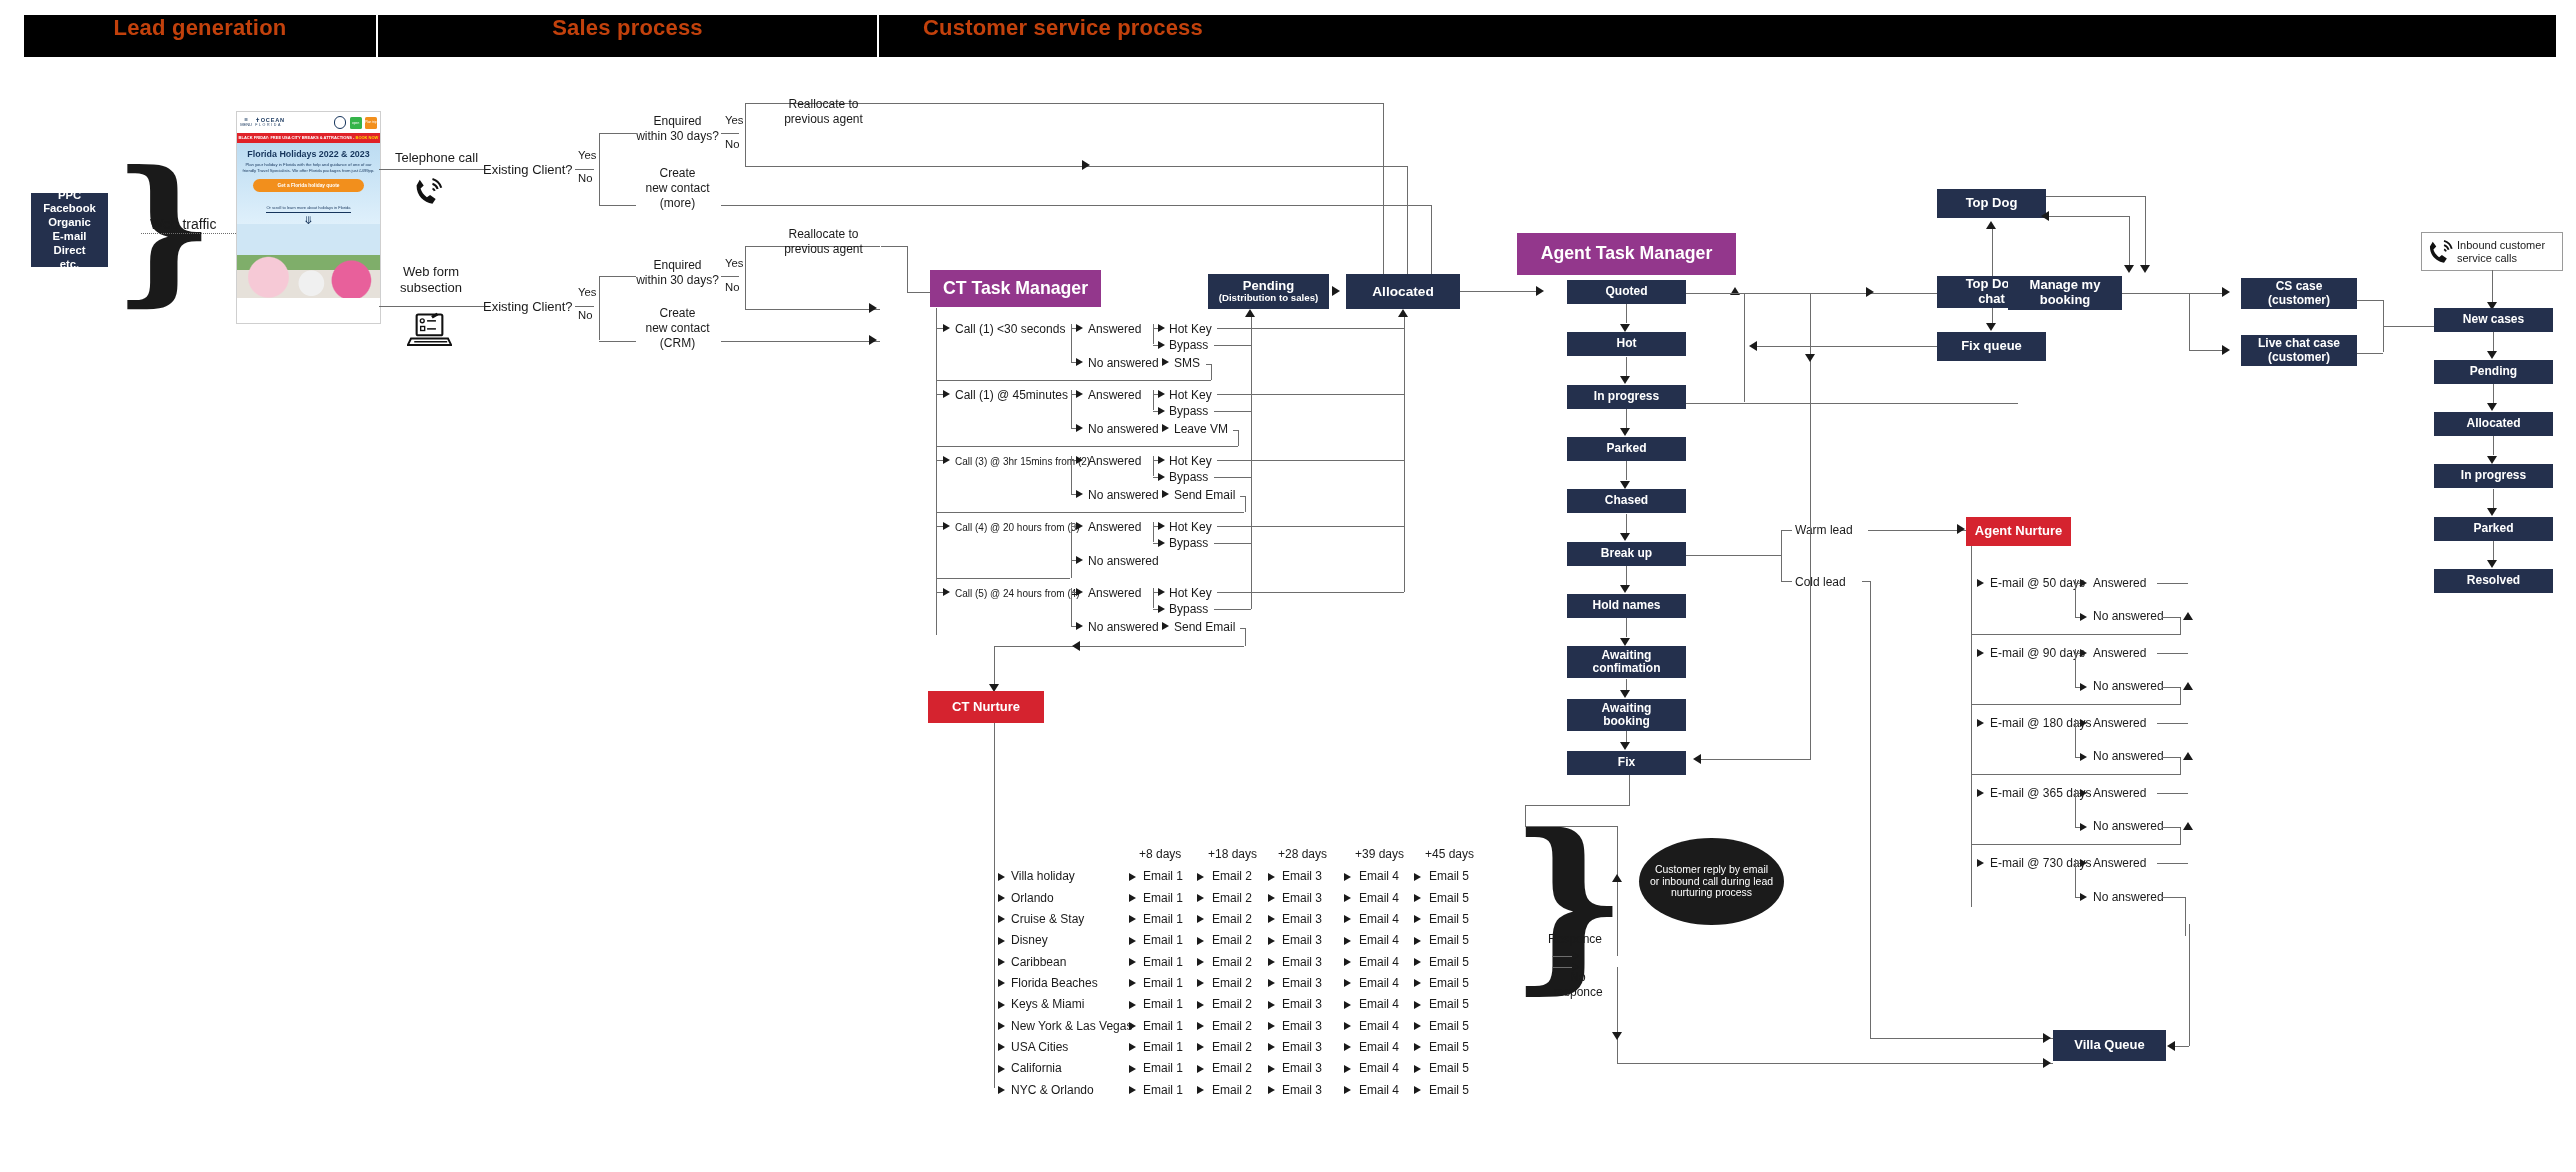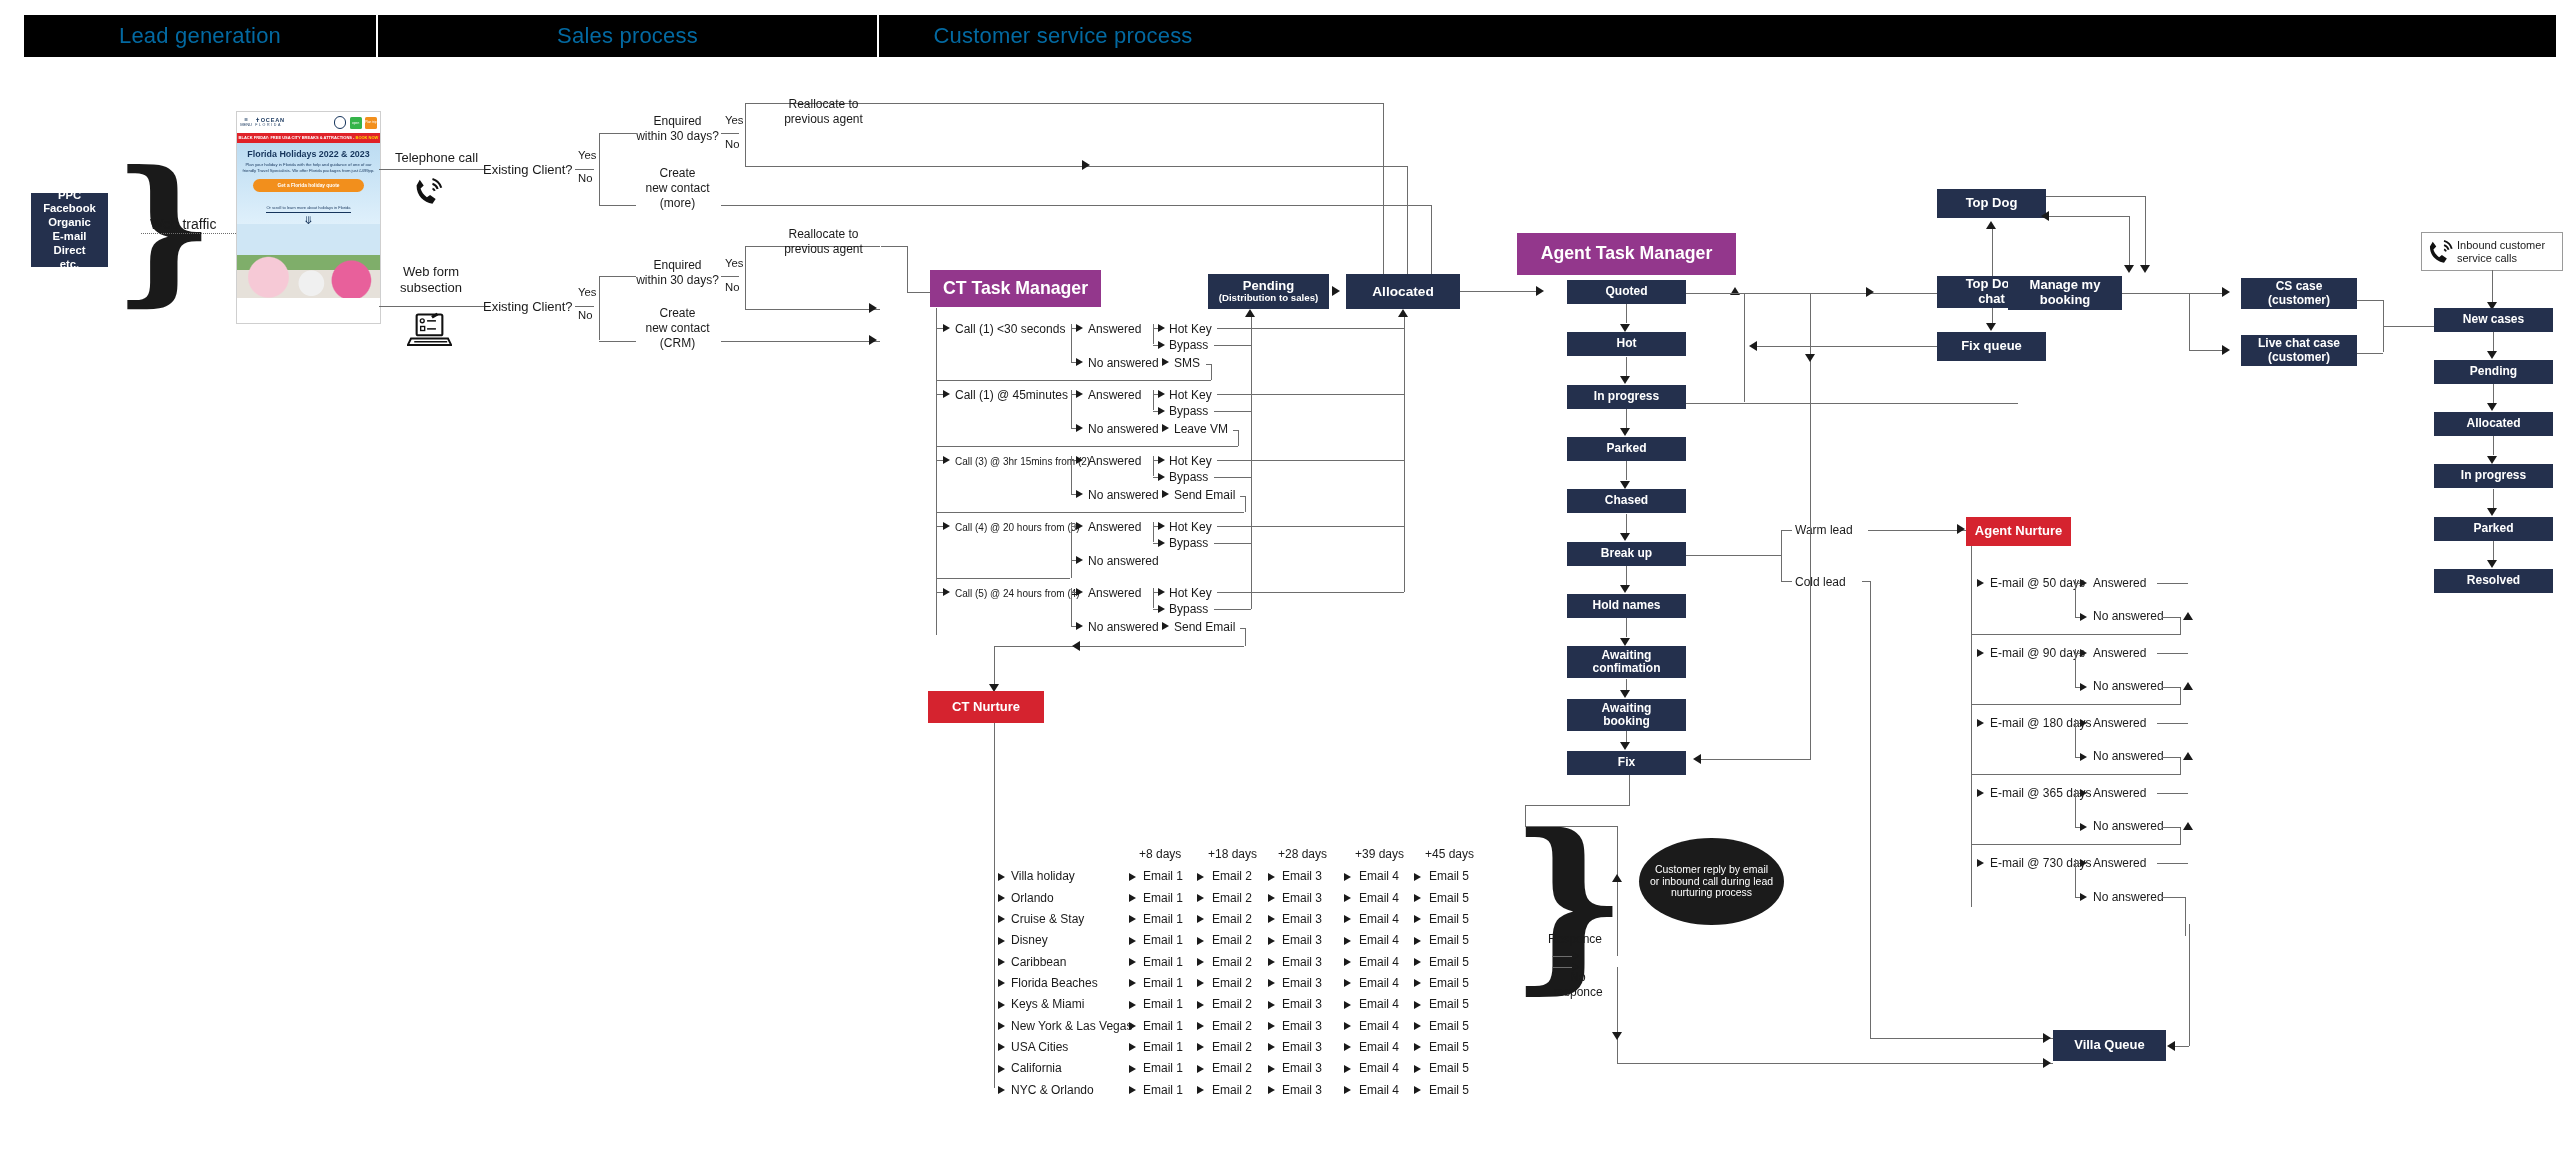--- a/index.html
+++ b/index.html
@@ -2,22 +2,22 @@
 <html style="font-size:13px"><head>
 <meta charset="utf-8">
 <style>
   html,body{margin:0;padding:0;background:#ffffff;}
   body{width:2576px;height:1173px;position:relative;overflow:hidden;
        font-family:"Liberation Sans", sans-serif;color:#1a1a1a;}
 
   
   #header{position:absolute;left:24px;top:14.5px;width:2532px;height:42px;
           display:flex;background:#000;}
-  #header .col{background:#000;color:#0369a1;display:flex;align-items:center;
-       justify-content:center;font-weight:400;font-size:22px;letter-spacing:0.2px;
+  #header .col{background:#000;color:#c2410c;display:flex;align-items:flex-start;
+       justify-content:center;font-weight:700;font-size:22px;letter-spacing:0.2px;
        border-right:2.4px solid #fff;box-sizing:border-box;}
   #header .col:last-child{border-right:none;}
 
   
   .box{position:absolute;background:#24304d;color:#fff;display:flex;
        align-items:center;justify-content:center;text-align:center;
        font-weight:700;line-height:1.12;box-sizing:border-box;}
   .box.navy{background:#24304d;}
   .box.purple{background:#93378c;}
   .box.red{background:#d5232f;}

